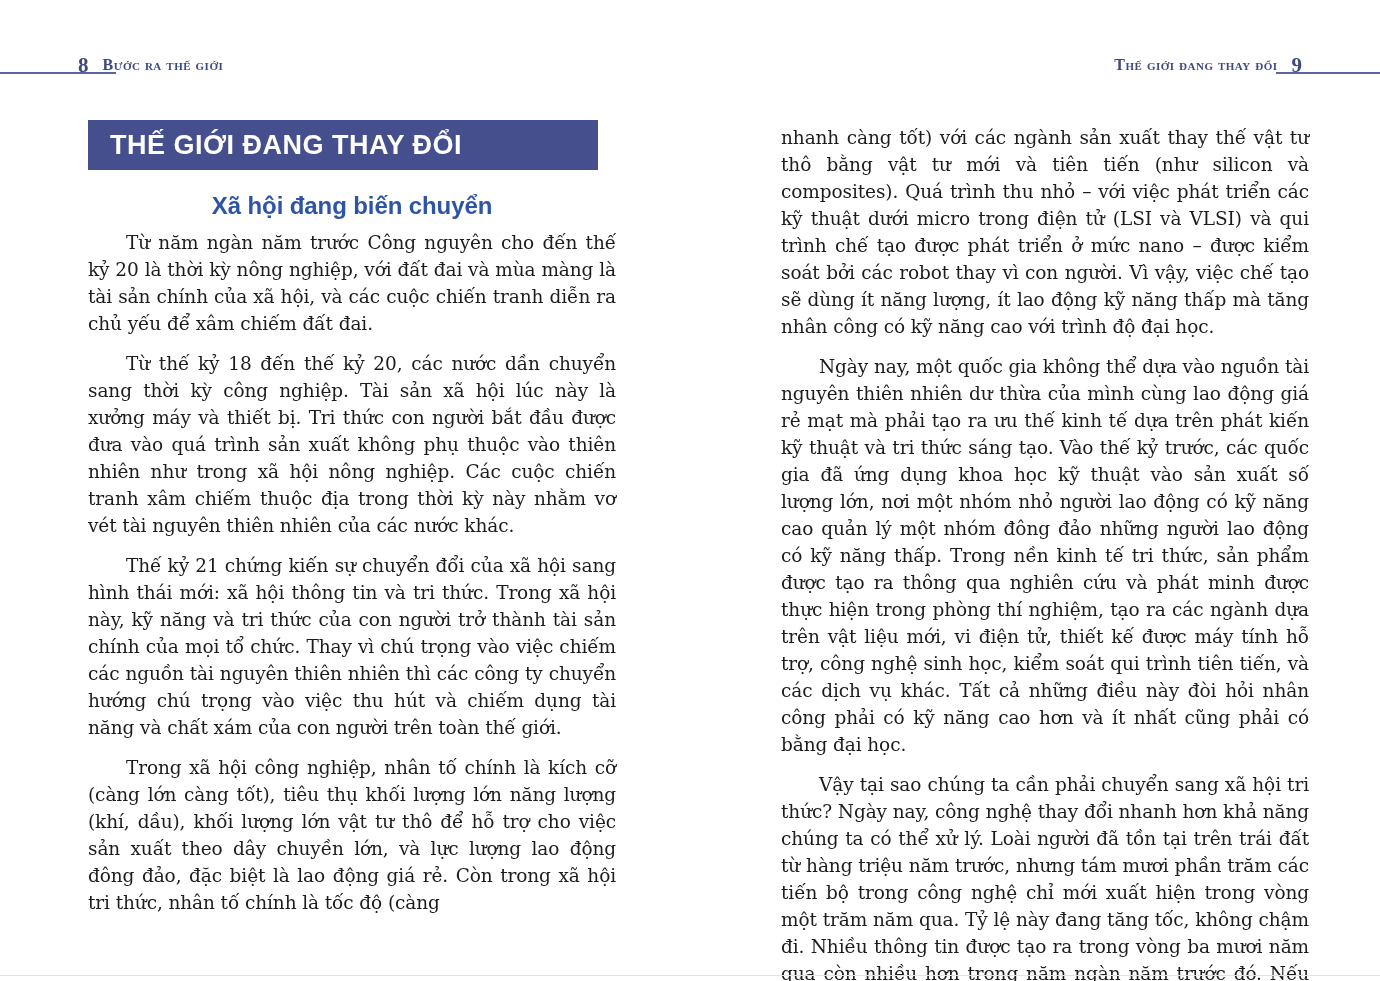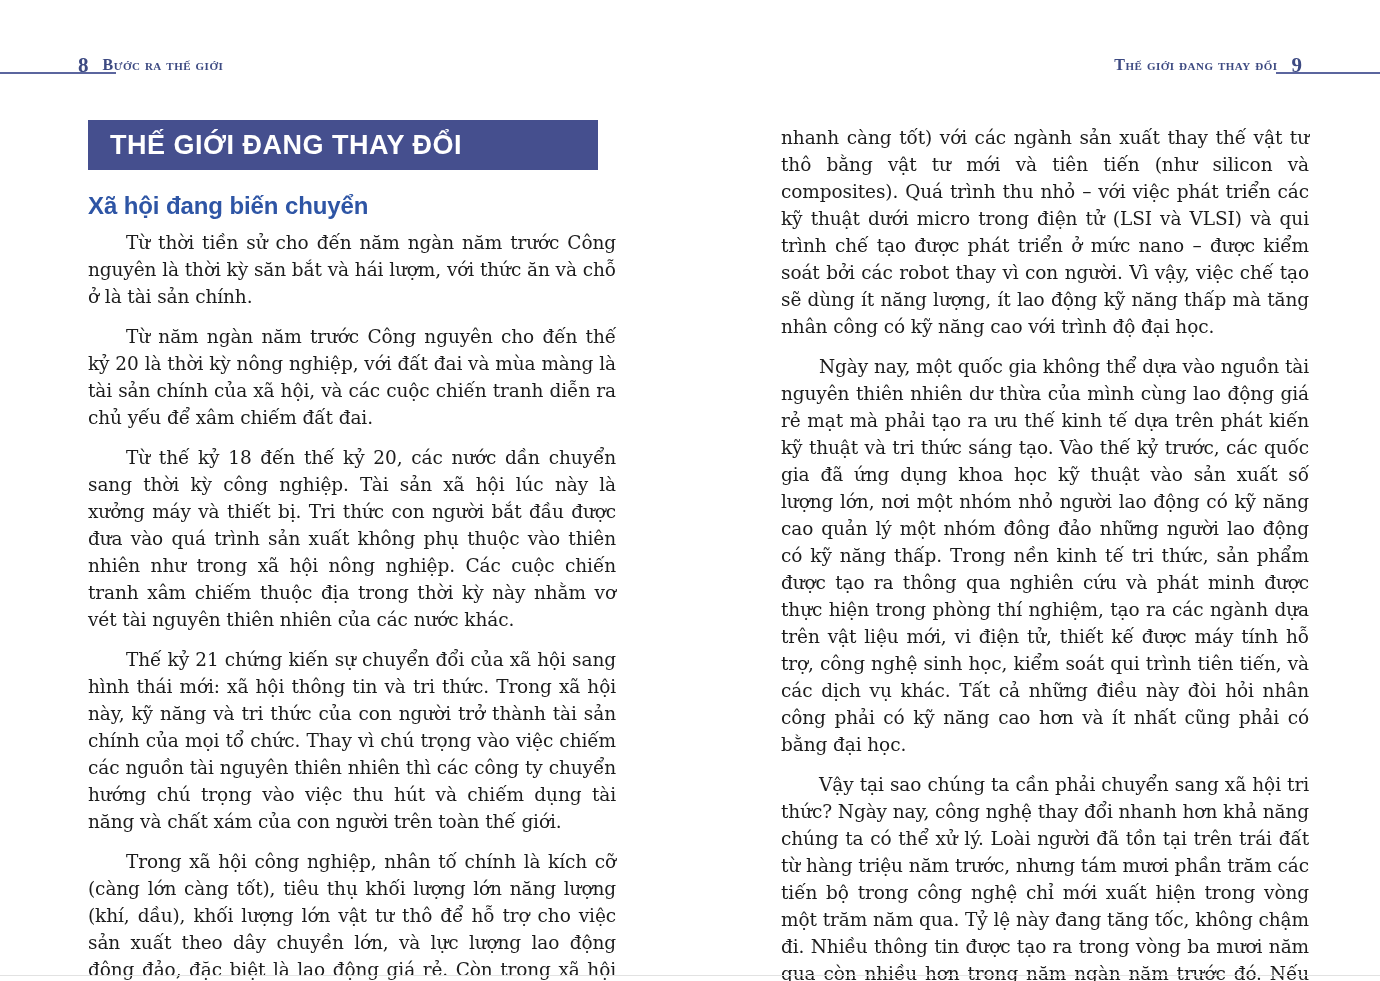--- a/index.html
+++ b/index.html
@@ -24,21 +24,21 @@
   .col{position:absolute;width:528px;text-align:justify;font-size:18.5px;line-height:27px;
        letter-spacing:-0.1px;}
   .col-left{left:88px;top:120px;}
   .col-right{left:781px;top:108px;}
 
   .banner{background:#454f8e;color:#ffffff;height:50px;display:flex;align-items:center;
           font-family:"Liberation Sans", sans-serif;font-weight:bold;font-size:27px;
           letter-spacing:.5px;padding-left:22px;box-sizing:border-box;width:510px;
           white-space:nowrap;}
   .section-heading{font-family:"Liberation Sans", sans-serif;font-weight:bold;font-size:24px;
-          color:#2e55a5;margin:22px 0 10px 0;text-align:left;}
+          color:#2e55a5;margin:22px 0 10px 0;text-align:center;}
 
   p.body-par{margin:0 0 13px 0;}
   p.indent{text-indent:38px;}
   .col-right p.body-par:first-child{margin-top:16px;}
 </style>
 </head>
 <body>
 
 <div id="page">
 
@@ -50,21 +50,20 @@
 
   <div class="runhead runhead-right">
     <span class="runtitle">Thế giới đang thay đổi</span>
     <span class="pagenum">9</span>
   </div>
   <div class="head-rule head-rule-right"></div>
 
   <div class="col col-left">
     <div class="banner">THẾ GIỚI ĐANG THAY ĐỔI</div>
     <div class="section-heading">Xã hội đang biến chuyển</div>
-    <p class="body-par indent">Từ thời tiền sử cho đến năm ngàn năm trước Công nguyên là thời kỳ săn bắt và hái lượm, với thức ăn và chỗ ở là tài sản chính.</p>
     <p class="body-par indent">Từ năm ngàn năm trước Công nguyên cho đến thế kỷ 20 là thời kỳ nông nghiệp, với đất đai và mùa màng là tài sản chính của xã hội, và các cuộc chiến tranh diễn ra chủ yếu để xâm chiếm đất đai.</p>
     <p class="body-par indent">Từ thế kỷ 18 đến thế kỷ 20, các nước dần chuyển sang thời kỳ công nghiệp. Tài sản xã hội lúc này là xưởng máy và thiết bị. Tri thức con người bắt đầu được đưa vào quá trình sản xuất không phụ thuộc vào thiên nhiên như trong xã hội nông nghiệp. Các cuộc chiến tranh xâm chiếm thuộc địa trong thời kỳ này nhằm vơ vét tài nguyên thiên nhiên của các nước khác.</p>
     <p class="body-par indent">Thế kỷ 21 chứng kiến sự chuyển đổi của xã hội sang hình thái mới: xã hội thông tin và tri thức. Trong xã hội này, kỹ năng và tri thức của con người trở thành tài sản chính của mọi tổ chức. Thay vì chú trọng vào việc chiếm các nguồn tài nguyên thiên nhiên thì các công ty chuyển hướng chú trọng vào việc thu hút và chiếm dụng tài năng và chất xám của con người trên toàn thế giới.</p>
     <p class="body-par indent">Trong xã hội công nghiệp, nhân tố chính là kích cỡ (càng lớn càng tốt), tiêu thụ khối lượng lớn năng lượng (khí, dầu), khối lượng lớn vật tư thô để hỗ trợ cho việc sản xuất theo dây chuyền lớn, và lực lượng lao động đông đảo, đặc biệt là lao động giá rẻ. Còn trong xã hội tri thức, nhân tố chính là tốc độ (càng</p>
   </div>
 
   <div class="col col-right">
     <p class="body-par">nhanh càng tốt) với các ngành sản xuất thay thế vật tư thô bằng vật tư mới và tiên tiến (như silicon và composites). Quá trình thu nhỏ – với việc phát triển các kỹ thuật dưới micro trong điện tử (LSI và VLSI) và qui trình chế tạo được phát triển ở mức nano – được kiểm soát bởi các robot thay vì con người. Vì vậy, việc chế tạo sẽ dùng ít năng lượng, ít lao động kỹ năng thấp mà tăng nhân công có kỹ năng cao với trình độ đại học.</p>
     <p class="body-par indent">Ngày nay, một quốc gia không thể dựa vào nguồn tài nguyên thiên nhiên dư thừa của mình cùng lao động giá rẻ mạt mà phải tạo ra ưu thế kinh tế dựa trên phát kiến kỹ thuật và tri thức sáng tạo. Vào thế kỷ trước, các quốc gia đã ứng dụng khoa học kỹ thuật vào sản xuất số lượng lớn, nơi một nhóm nhỏ người lao động có kỹ năng cao quản lý một nhóm đông đảo những người lao động có kỹ năng thấp. Trong nền kinh tế tri thức, sản phẩm được tạo ra thông qua nghiên cứu và phát minh được thực hiện trong phòng thí nghiệm, tạo ra các ngành dựa trên vật liệu mới, vi điện tử, thiết kế được máy tính hỗ trợ, công nghệ sinh học, kiểm soát qui trình tiên tiến, và các dịch vụ khác. Tất cả những điều này đòi hỏi nhân công phải có kỹ năng cao hơn và ít nhất cũng phải có bằng đại học.</p>
     <p class="body-par indent">Vậy tại sao chúng ta cần phải chuyển sang xã hội tri thức? Ngày nay, công nghệ thay đổi nhanh hơn khả năng chúng ta có thể xử lý. Loài người đã tồn tại trên trái đất từ hàng triệu năm trước, nhưng tám mươi phần trăm các tiến bộ trong công nghệ chỉ mới xuất hiện trong vòng một trăm năm qua. Tỷ lệ này đang tăng tốc, không chậm đi. Nhiều thông tin được tạo ra trong vòng ba mươi năm qua còn nhiều hơn trong năm ngàn năm trước đó. Nếu chúng ta không chấp nhận sự kiện này, chúng ta không bao giờ hiểu được tại sao chúng ta cần phải chuyển sang xã hội tri thức.</p>

